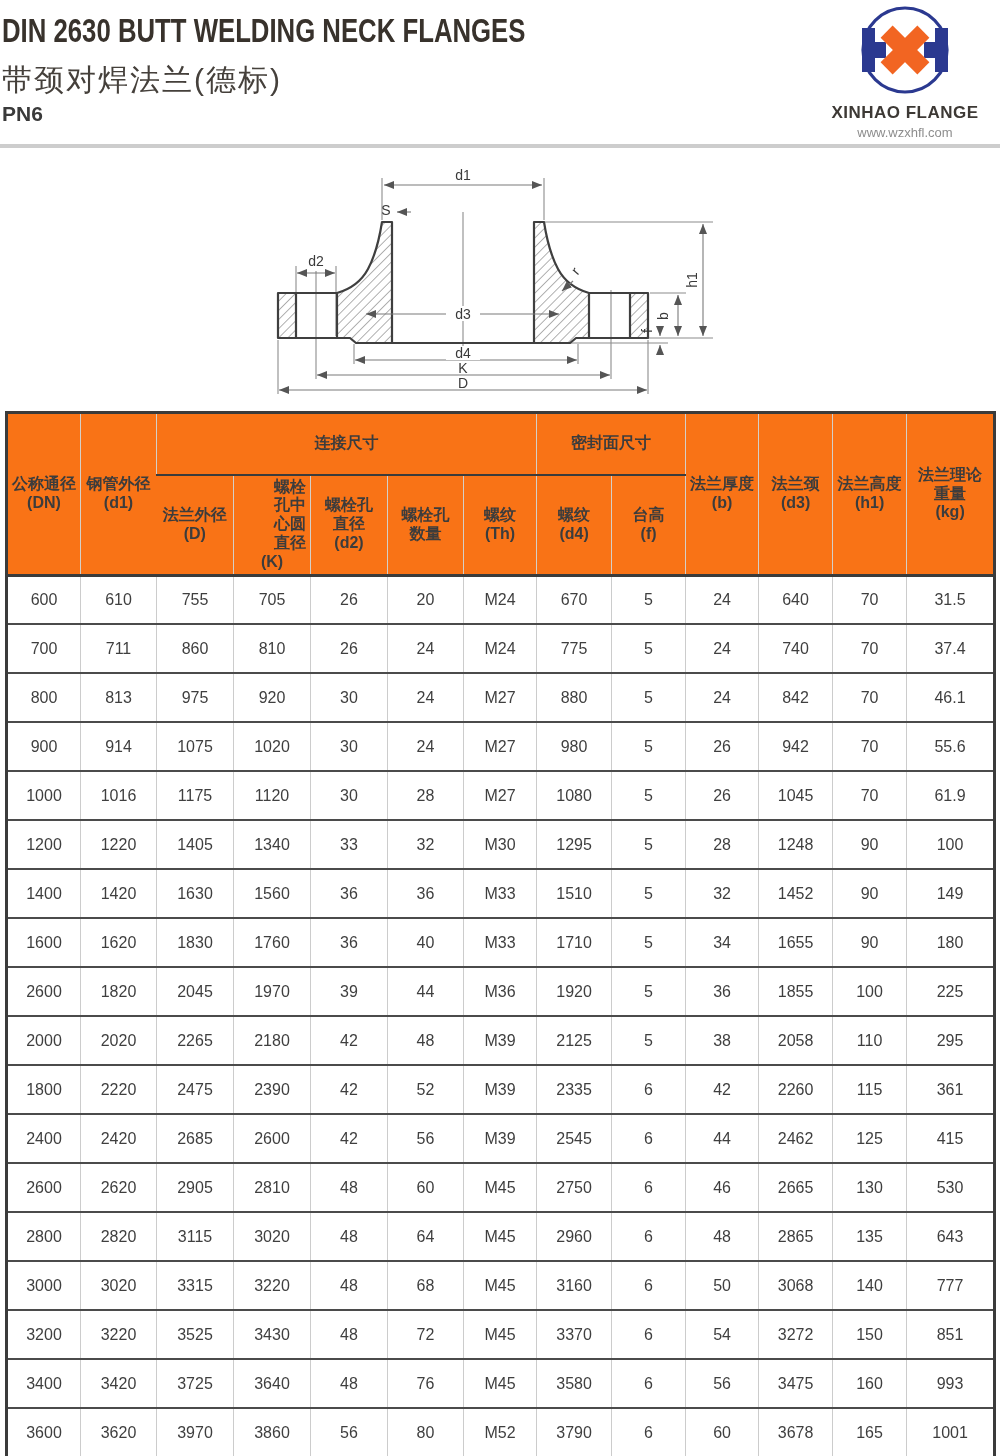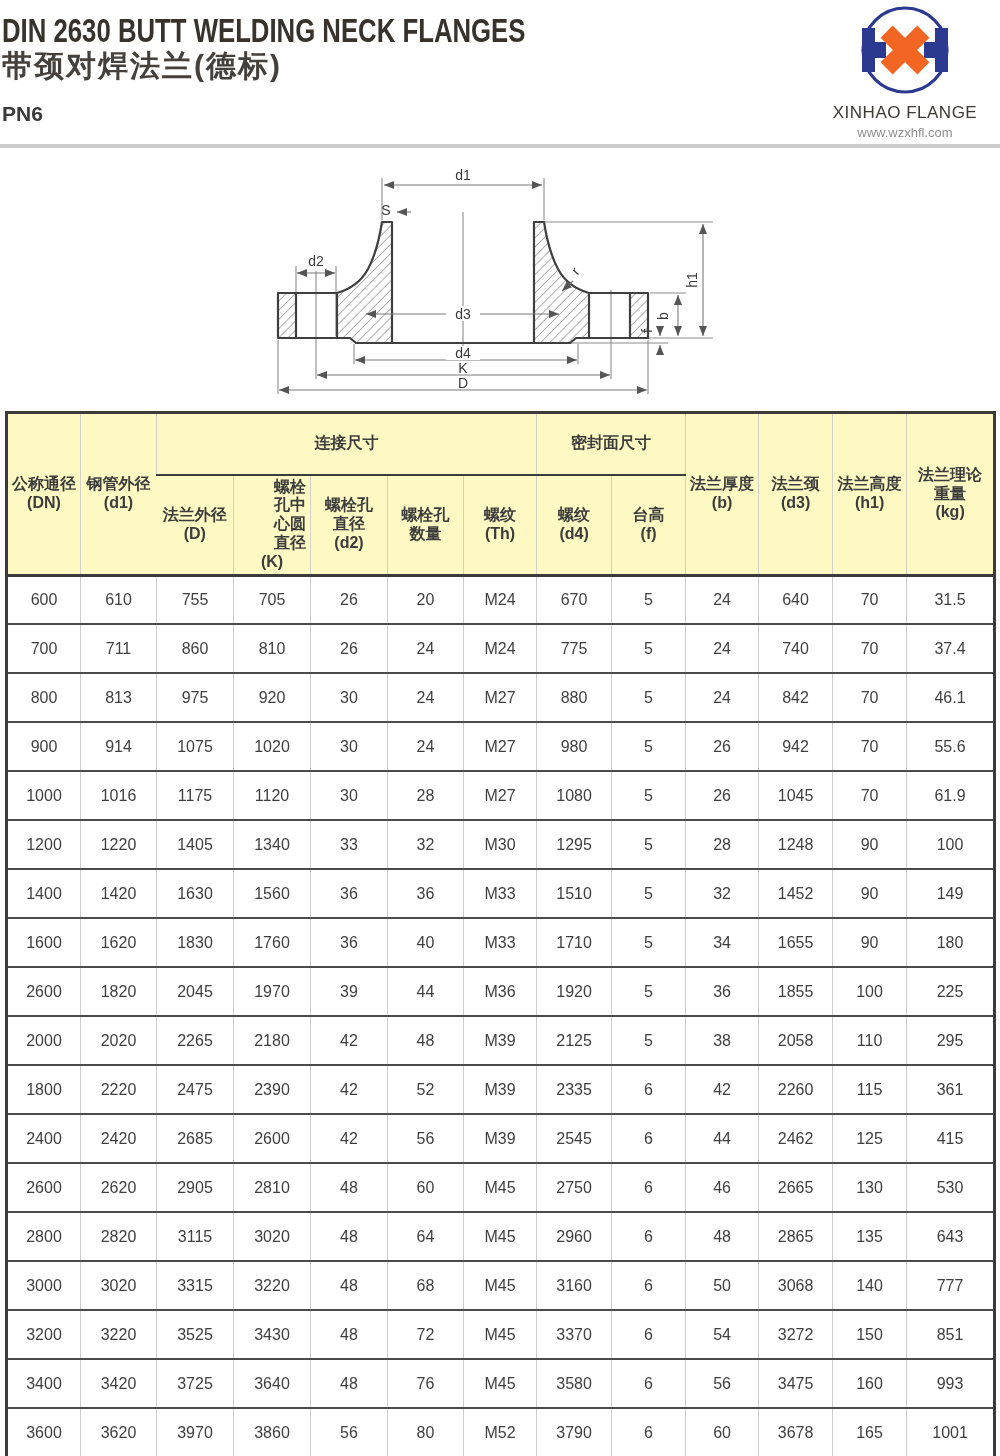--- a/index.html
+++ b/index.html
@@ -3,45 +3,45 @@
 <meta charset="utf-8">
 <style>
   * { margin:0; padding:0; box-sizing:border-box; }
   html,body { width:1000px; height:1456px; background:#ffffff; overflow:hidden;
               font-family:"Liberation Sans", sans-serif; position:relative; }
 
   
   .doc-title { position:absolute; left:2px; top:12px; font-size:33px; font-weight:bold;
                color:#38322c; white-space:nowrap; transform:scaleX(.78); transform-origin:0 0;
                letter-spacing:0px; }
-  .doc-subtitle { position:absolute; left:2px; top:46px; font-size:30px; color:#45403b;
-                  letter-spacing:2px;font-weight:bold; }
+  .doc-subtitle { position:absolute; left:2px; top:60px; font-size:30px; color:#45403b;
+                  letter-spacing:2px; }
   .doc-pn { position:absolute; left:2px; top:102px; font-size:21px; font-weight:bold; color:#3a3a3a; }
   .header-divider { position:absolute; left:0; top:144px; width:1000px; height:4px; background:#cdcdcd; }
 
   
   .logo-svg { position:absolute; left:830px; top:4px; }
   .brand-name { position:absolute; left:822px; top:103px; width:166px; text-align:center;
-                font-size:17px; font-weight:normal; letter-spacing:.5px; color:#3d3935; }
+                font-size:17px; font-weight:bold; letter-spacing:.5px; color:#3d3935; }
   .brand-site { position:absolute; left:822px; top:125px; width:166px; text-align:center;
                 font-size:13px; color:#8d8d8d; }
 
   
   .drawing-svg { position:absolute; left:250px; top:160px; }
   .outline { stroke:#3f3f3f; stroke-width:2.2; fill:none; stroke-linejoin:round; }
   .hatched { fill:url(#hatch); stroke:#3f3f3f; stroke-width:2.2; stroke-linejoin:round; }
   .thin  { stroke:#8c8c8c; stroke-width:1.1; fill:none; }
   .dim   { stroke:#7a7a7a; stroke-width:1.1; fill:none; }
   .dtext { font-size:14px; fill:#3a3a3a; }
   .whiteout { fill:#ffffff; }
 
   
   table.spec { position:absolute; left:5px; top:411px; width:988px; border-collapse:collapse;
                table-layout:fixed; border:3px solid #3b3b3b; background:#fff; }
-  table.spec th { background:#fef9c3; font-size:16px; font-weight:bold; color:#3c3c3c;
+  table.spec th { background:#f97316; font-size:16px; font-weight:bold; color:#3c3c3c;
                   text-align:center; vertical-align:middle; line-height:1.18; padding:2px 1px;
                   border-left:1px solid #d4cfc9; }
   table.spec thead tr.grp-row th { height:62px; }
   table.spec thead tr.sub-row th { height:86px; border-bottom:3px solid #3b3b3b; }
   table.spec th.grp { border-bottom:2px solid #3b3b3b; }
   table.spec th.span2 { border-bottom:3px solid #3b3b3b; }
   table.spec th:first-child, table.spec td:first-child { border-left:none;margin-top:36px; }
   table.spec tbody td { height:49px; text-align:center; vertical-align:middle; font-size:16px;
                         color:#3f3f3f; border-top:2px solid #4b4b4b; border-left:1px solid #cccccc;
                         background:#fff; }

